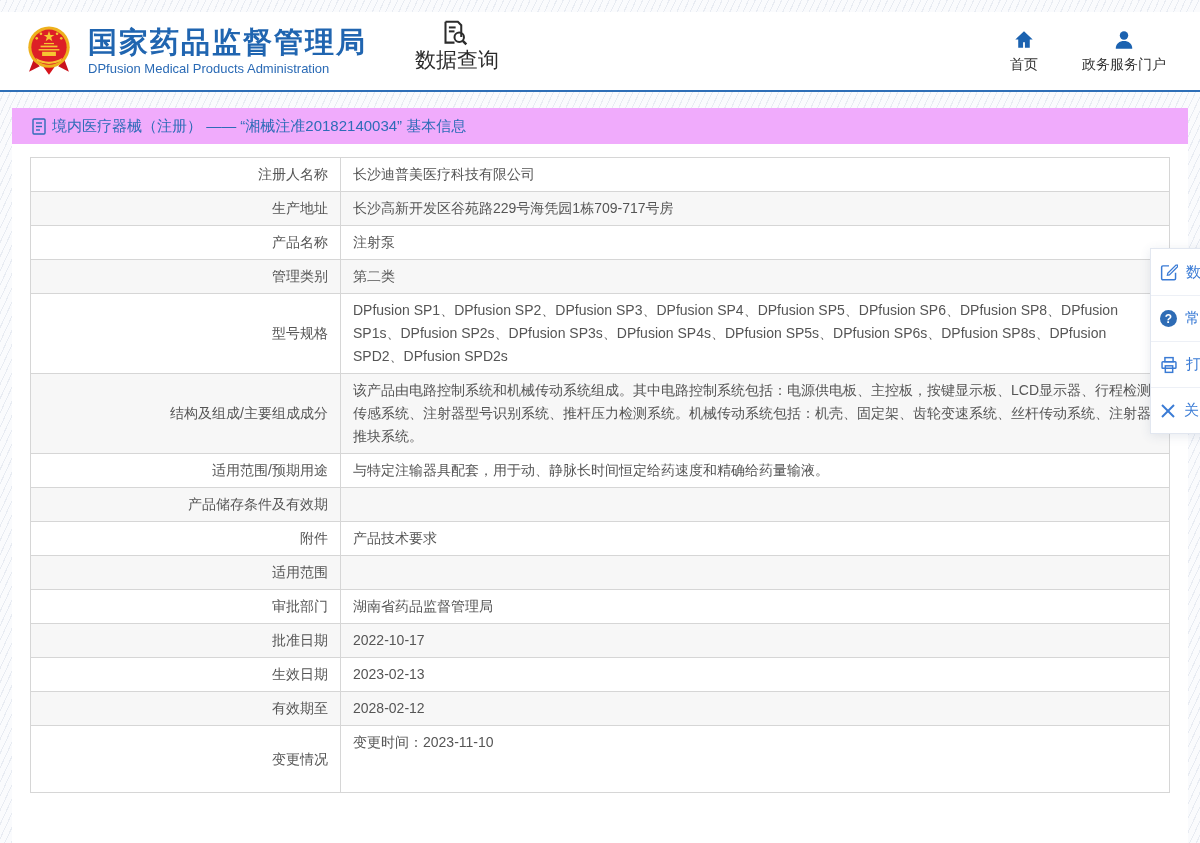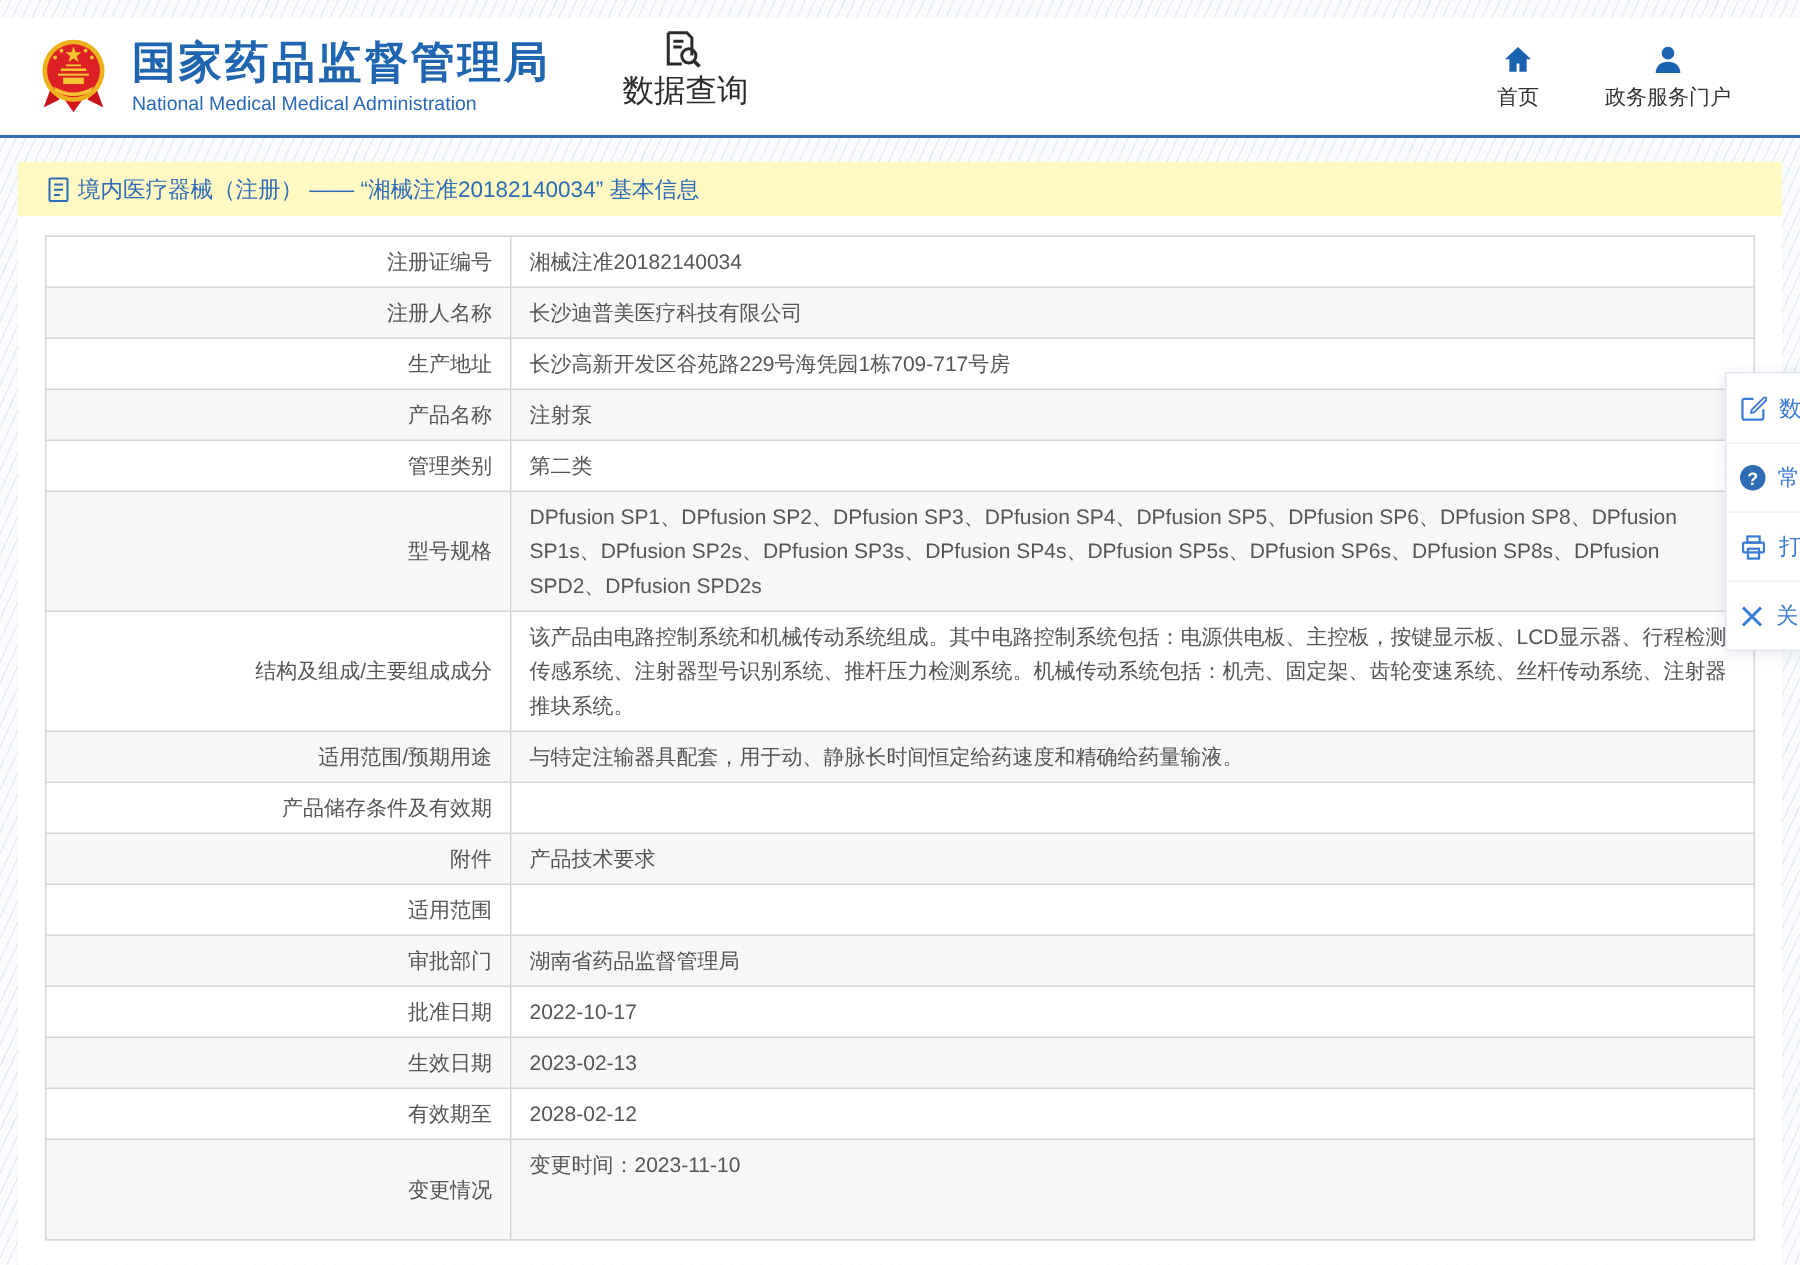--- a/index.html
+++ b/index.html
@@ -18,31 +18,31 @@
     display:flex; align-items:center;
   }
   .brand{ display:flex; align-items:center; margin-left:26px; }
   .brand-emblem{ width:46px; height:54px; flex:0 0 auto; }
   .brand-text{ margin-left:16px; }
   .org-title{ font-size:29px; font-weight:bold; color:#2065b0; letter-spacing:2px; line-height:32px; }
   .org-sub{ font-size:13px; color:#2a6ab5; margin-top:3px; }
   .section-link{ display:flex; align-items:center; margin-left:48px; margin-top:-10px; cursor:pointer; text-decoration:none;flex-direction:column; }
   .section-link svg{ margin-right:6px; }
   .section-label{ font-size:21px; color:#2b2b2b; }
-  .header-nav{ margin-left:auto; margin-right:46px; display:flex; gap:44px; }
+  .header-nav{ margin-left:auto; margin-right:34px; display:flex; gap:44px; }
   .nav-item{ display:flex; flex-direction:column; align-items:center; gap:5px; cursor:pointer; text-decoration:none; }
   .nav-item span{ font-size:14px; color:#333; }
 
   
   .content-panel{
     position:absolute; left:12px; right:12px; top:108px; height:820px;
     background:#ffffff;
   }
   .crumb{
-    height:36px; background:#fef9c3; display:flex; align-items:center;
+    height:36px; background:#f0abfc; display:flex; align-items:center;
     padding-left:20px; color:#2e6cb8; font-size:15px; gap:6px;
   }
   .info-table{
     margin:13px 18px 0 18px; width:calc(100% - 36px);
     border-collapse:collapse; table-layout:fixed;
   }
   .info-table td{
     border:1px solid #d6d6d6; font-size:14px; color:#555;
     padding:5px 12px; line-height:23px; word-break:break-word;
   }
@@ -89,21 +89,21 @@
       <circle cx="14" cy="16.5" r="1.7" fill="#f6c632"></circle>
       <circle cx="46" cy="16.5" r="1.7" fill="#f6c632"></circle>
       <rect x="19" y="26" width="22" height="2.2" fill="#f6c632"></rect>
       <rect x="16.5" y="30.5" width="27" height="1.8" fill="#f6c632"></rect>
       <rect x="21" y="34" width="18" height="5.5" fill="#f6c632"></rect>
       <rect x="23.5" y="22.5" width="13" height="1.6" fill="#f6c632"></rect>
       <path d="M13 42 q17 10 34 0 l-1.5 4 q-15.5 8 -31 0 Z" fill="#f6c632"></path>
     </svg>
     <div class="brand-text">
       <div class="org-title">国家药品监督管理局</div>
-      <div class="org-sub">National Medical Medical Administration</div>
+      <div class="org-sub">DPfusion Medical Products Administration</div>
     </div>
   </div>
 
   <a class="section-link">
     <svg width="27" height="27" viewBox="0 0 24 24" fill="none" stroke="#2b2b2b" stroke-width="1.8">
       <path d="M4 2.5 h11 l3 3 V16"></path>
       <path d="M4 2.5 V21 h8"></path>
       <line x1="7" y1="7.5" x2="13" y2="7.5"></line>
       <line x1="7" y1="11" x2="12" y2="11"></line>
       <circle cx="16.2" cy="16.2" r="4.2"></circle>
@@ -135,24 +135,20 @@
       <rect x="1" y="1" width="12" height="15" rx="1"></rect>
       <line x1="4" y1="5" x2="10" y2="5"></line>
       <line x1="4" y1="8.5" x2="10" y2="8.5"></line>
       <line x1="4" y1="12" x2="8" y2="12"></line>
     </svg>
     <span>境内医疗器械（注册） —— “湘械注准20182140034” 基本信息</span>
   </div>
 
   <table class="info-table">
     <tbody>
-        <tr>
-          <td class="lbl">注册证编号</td>
-          <td class="val">湘械注准20182140034</td>
-        </tr>
     <tr>
           <td class="lbl">注册人名称</td>
           <td class="val">长沙迪普美医疗科技有限公司</td>
         </tr>
     <tr>
           <td class="lbl">生产地址</td>
           <td class="val">长沙高新开发区谷苑路229号海凭园1栋709-717号房</td>
         </tr>
     <tr>
           <td class="lbl">产品名称</td>

